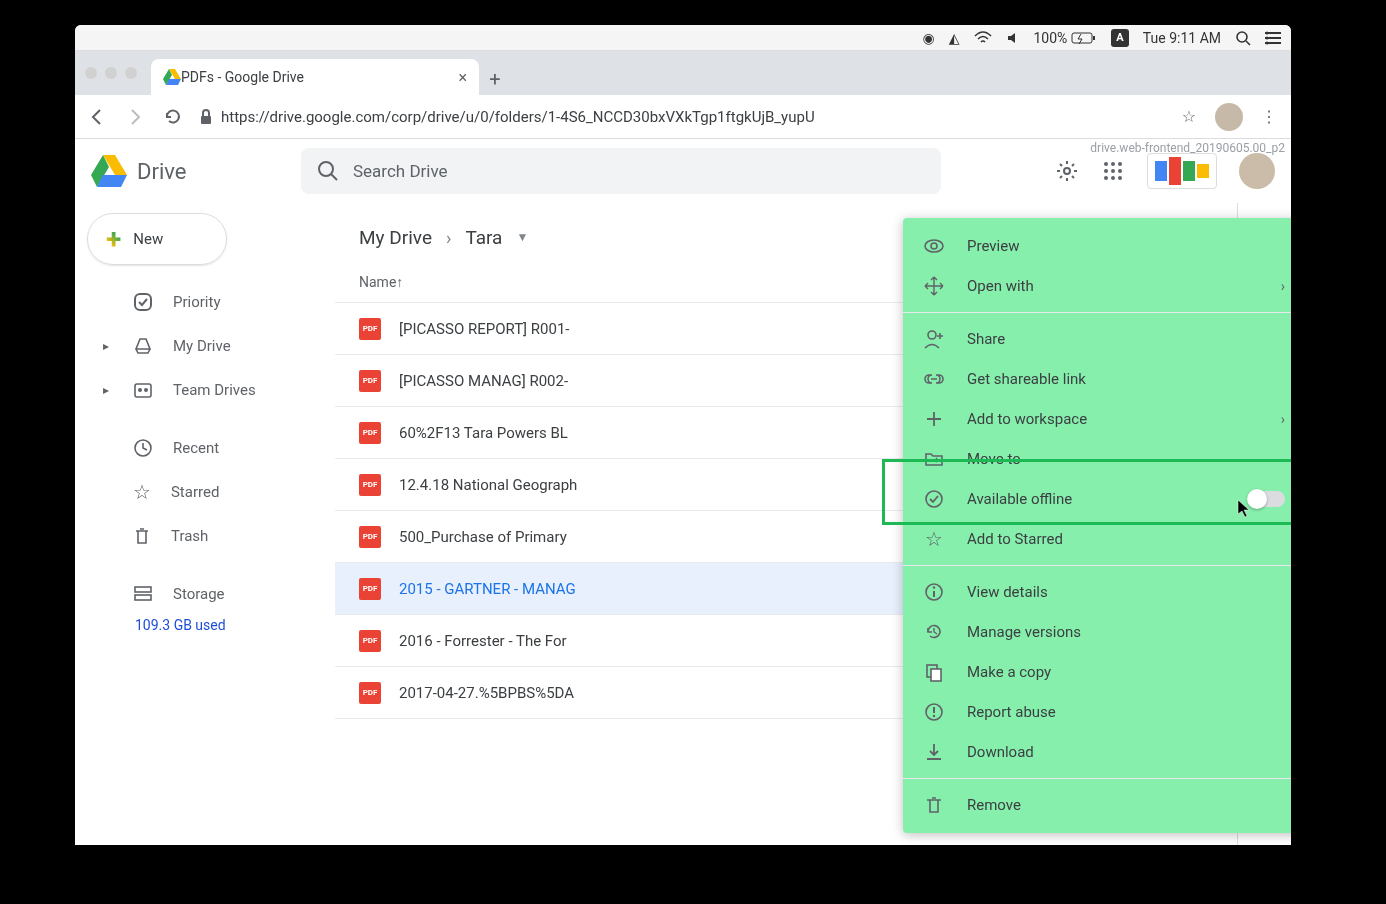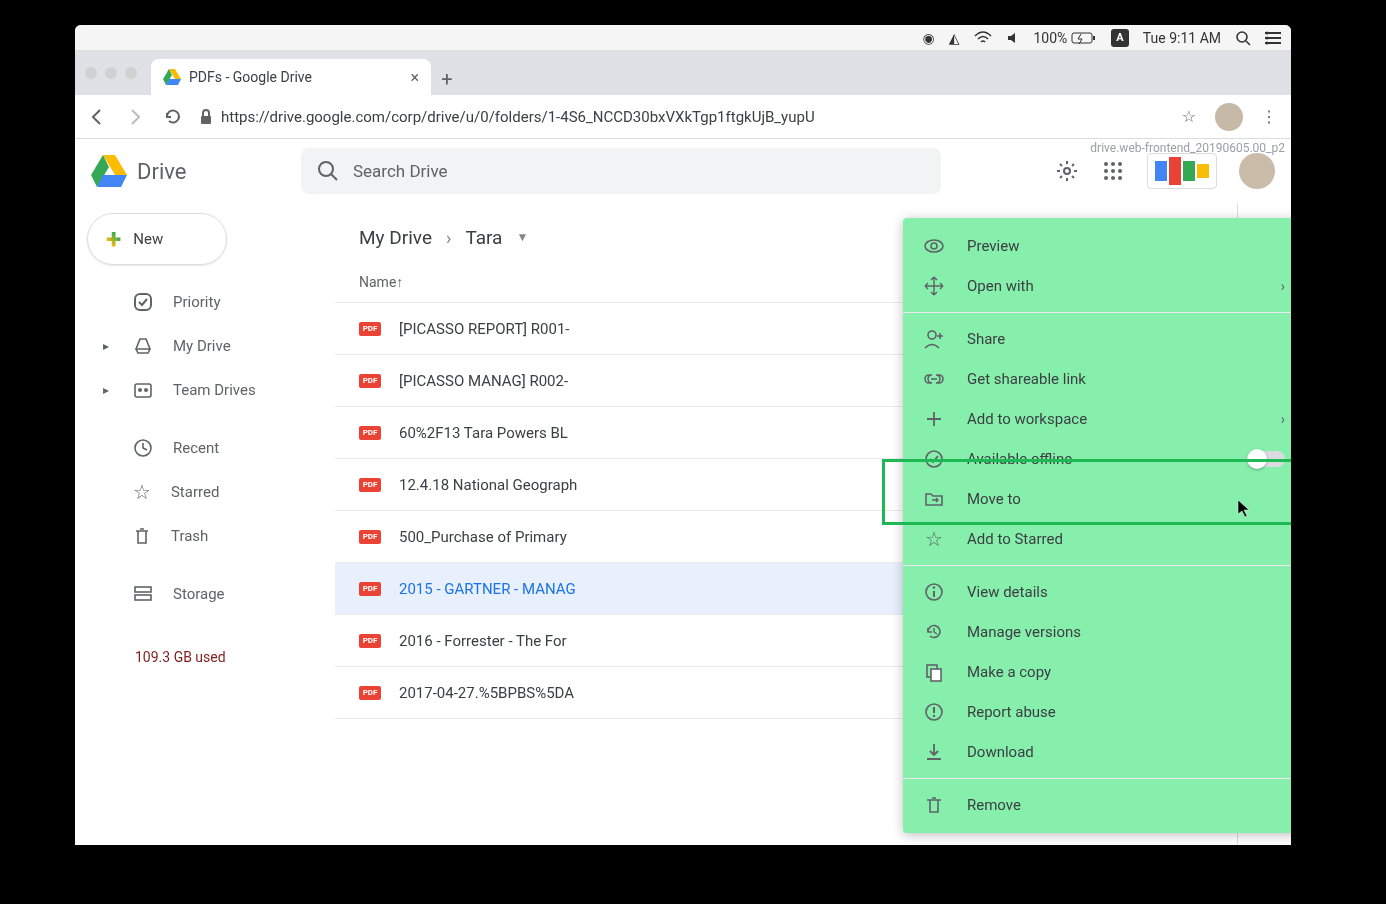--- a/index.html
+++ b/index.html
@@ -7,21 +7,21 @@
 .frame { position: absolute; left: 75px; top: 25px; width: 1216px; height: 820px; background: #fff; border-radius: 6px 6px 0 0; overflow: hidden; display: flex; flex-direction: column; }
 
 
 .mac-menubar { height: 26px; background: #f5f5f5; display: flex; align-items: center; justify-content: flex-end; padding: 0 10px; font-size: 14px; gap: 14px; color: #333; border-bottom: 1px solid #ddd; }
 .mac-menubar .mi { display: inline-flex; align-items: center; }
 
 
 .tab-strip { height: 44px; background: #dee1e6; display: flex; align-items: flex-end; padding-left: 10px; }
 .traffic { display: flex; gap: 8px; align-self: center; margin-right: 14px; }
 .traffic span { width: 12px; height: 12px; border-radius: 50%; background: #d1d1d1; }
-.tab { background: #fff; height: 36px; width: 280px; border-radius: 8px 8px 0 0; display: flex; align-items: center; padding: 0 12px; gap: 8px; font-size: 14px; color: #3c4043; }
+.tab { background: #fff; height: 36px; width: 328px; border-radius: 8px 8px 0 0; display: flex; align-items: center; padding: 0 12px; font-size: 14px; color: #3c4043; }
 .tab .close { margin-left: auto; color: #5f6368; font-size: 16px; }
 .new-tab { width: 32px; height: 32px; display: flex; align-items: center; justify-content: center; color: #5f6368; font-size: 20px; }
 
 .addr { height: 44px; background: #fff; display: flex; align-items: center; padding: 0 10px; gap: 14px; border-bottom: 1px solid #dadce0; }
 .addr .nav-ic { width: 24px; height: 24px; display: flex; align-items: center; justify-content: center; color: #5f6368; }
 .addr .url { flex: 1; font-size: 15px; color: #3c4043; display: flex; align-items: center; gap: 8px; }
 .addr .lock { color: #5f6368; }
 .addr .avatar { width: 28px; height: 28px; border-radius: 50%; background: #c7b9a8; }
 
 
@@ -38,35 +38,35 @@
 .brand-box span { width: 12px; height: 20px; }
 .avatar2 { width: 36px; height: 36px; border-radius: 50%; background: #cbbba9; }
 
 .app-body { flex: 1; display: flex; overflow: hidden; }
 .sidebar { width: 260px; padding: 10px 8px 10px 12px; display: flex; flex-direction: column; gap: 2px; }
 .new-btn { width: 140px; height: 52px; border: 1px solid #dadce0; border-radius: 26px; display: flex; align-items: center; gap: 12px; padding: 0 18px; font-size: 15px; color: #3c4043; box-shadow: 0 1px 2px rgba(0,0,0,0.1); margin-bottom: 14px; }
 .plus { font-size: 28px; background: linear-gradient(45deg,#ea4335,#fbbc04,#34a853,#4285f4); -webkit-background-clip: text; color: transparent; font-weight: bold; }
 .side-item { height: 42px; display: flex; align-items: center; gap: 20px; padding: 0 10px 0 16px; border-radius: 0 21px 21px 0; font-size: 15px; color: #5f6368; }
 .side-item .chev { width: 10px; color: #5f6368; font-size: 12px; }
 .side-sep { height: 12px; }
-.storage { padding-left: 48px; font-size: 14px; color: #7f1d1d; margin-top: 32px; }
+.storage { padding-left: 48px; font-size: 14px; color: #1d4ed8; }
 
 .main { flex: 1; display: flex; position: relative; }
 .content { flex: 1; padding: 10px 0 0 0; position: relative; }
 .crumbs { height: 48px; display: flex; align-items: center; padding: 0 24px; font-size: 19px; color: #3c4043; gap: 14px; }
 .crumbs .sep { color: #80868b; font-size: 18px; }
 .crumbs .dd { color: #80868b; font-size: 12px; }
 .crumbs .tools { margin-left: auto; display: flex; gap: 26px; color: #5f6368; }
 .colhdr { height: 42px; display: flex; align-items: center; padding: 0 24px; font-size: 14px; color: #5f6368; border-bottom: 1px solid #e8eaed; }
 .colhdr .n { display: flex; align-items: center; gap: 0; }
 .colhdr .mod { margin-left: auto; margin-right: 60px; }
 .files { }
 .frow { height: 52px; display: flex; align-items: center; padding: 0 24px; gap: 18px; font-size: 15px; color: #3c4043; border-bottom: 1px solid #e8eaed; }
 .frow.selected { background: #e8f0fe; color: #1a73e8; }
-.pdf-badge { width: 22px; height: 14px; background: #ea4335; border-radius: 2px; color: #fff; font-size: 8px; font-weight: bold; display: flex; align-items: center; justify-content: center; flex-shrink: 0; }
+.pdf-badge { width: 22px; height: 22px; background: #ea4335; border-radius: 2px; color: #fff; font-size: 8px; font-weight: bold; display: flex; align-items: center; justify-content: center; flex-shrink: 0; }
 .frow .date { margin-left: auto; margin-right: 50px; font-size: 14px; color: #5f6368; }
 .frow.selected .date { color: #1a73e8; }
 
 
 .sidepanel { width: 54px; border-left: 1px solid #dadce0; display: flex; flex-direction: column; align-items: center; padding-top: 20px; gap: 32px; position: relative; }
 .sp-ic { width: 22px; height: 22px; border-radius: 4px; }
 .sidepanel .sp1 { background: #4285f4; }
 .sidepanel .sp2 { background: #fbbc04; }
 .sidepanel .sp3 { background: #4285f4; border-radius: 50%; }
 .sidepanel .expand { position: absolute; bottom: 10px; color: #5f6368; font-size: 20px; }
@@ -433,35 +433,35 @@
                   <svg width="22" height="22" viewBox="0 0 22 22">
                     <path d="M11 4 V18 M4 11 H18" stroke="#5f6368" stroke-width="1.8"></path>
                   </svg>
                 </span>
                 <span>Add to workspace</span>
                 <span class="sub">›</span>
               </div>
               <div class="ctx-item">
                 <span class="ic">
                   <svg width="22" height="22" viewBox="0 0 22 22">
+                    <path d="M3 6 H8 L10 8 H19 V17 H3 Z" stroke="#5f6368" stroke-width="1.6" fill="none"></path>
+                    <path d="M9 12 H15 M13 10 L15 12 L13 14" stroke="#5f6368" stroke-width="1.4" fill="none"></path>
+                  </svg>
+                </span>
+                <span>Move to</span>
+              </div>
+              <div class="ctx-item">
+                <span class="ic">
+                  <svg width="22" height="22" viewBox="0 0 22 22">
                     <circle cx="11" cy="11" r="8" stroke="#5f6368" stroke-width="1.6" fill="none"></circle>
                     <path d="M7 11 L10 14 L15 8" stroke="#5f6368" stroke-width="1.8" fill="none"></path>
                   </svg>
                 </span>
                 <span>Available offline</span>
                 <span class="toggle"></span>
-              </div>
-              <div class="ctx-item">
-                <span class="ic">
-                  <svg width="22" height="22" viewBox="0 0 22 22">
-                    <path d="M3 6 H8 L10 8 H19 V17 H3 Z" stroke="#5f6368" stroke-width="1.6" fill="none"></path>
-                    <path d="M9 12 H15 M13 10 L15 12 L13 14" stroke="#5f6368" stroke-width="1.4" fill="none"></path>
-                  </svg>
-                </span>
-                <span>Move to</span>
               </div>
               <div class="ctx-item">
                 <span class="ic">
                   <span style="font-size:20px;color:#5f6368">☆</span>
                 </span>
                 <span>Add to Starred</span>
               </div>
               <div class="ctx-sep"></div>
               <div class="ctx-item">
                 <span class="ic">

